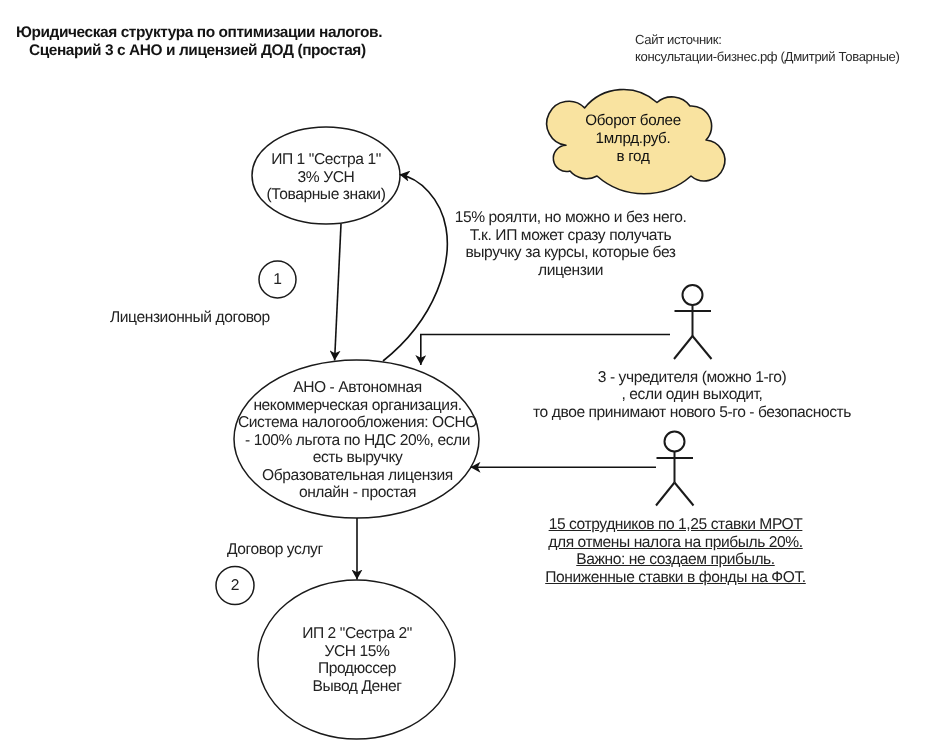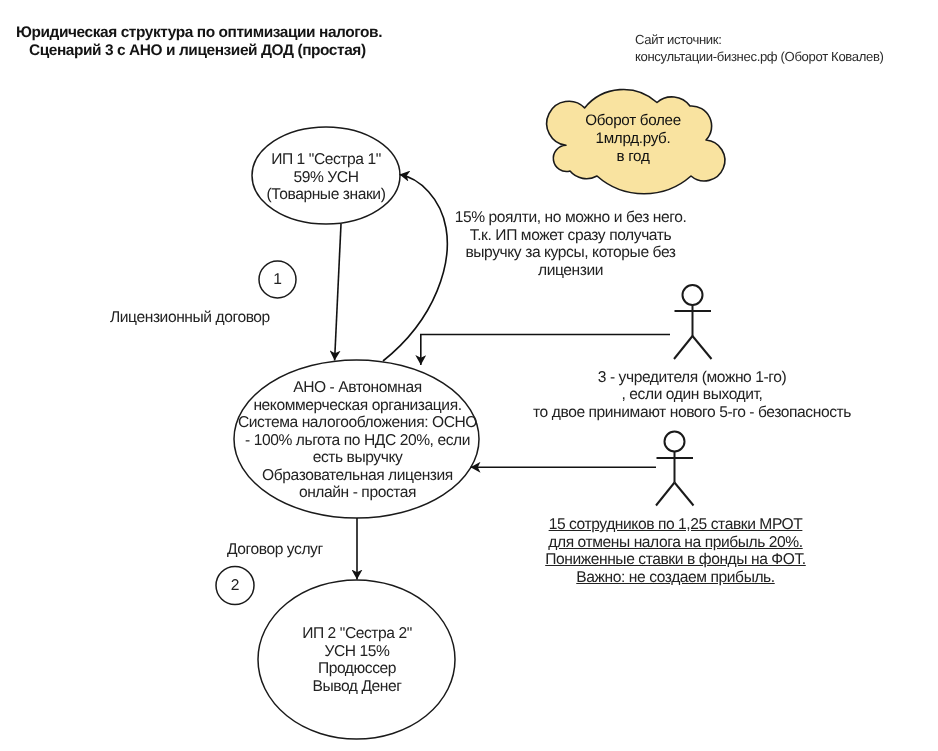--- a/index.html
+++ b/index.html
@@ -71,32 +71,32 @@
     </g>
   </svg>
 
   <div class="tx title" style="left:16px;top:24px;">
     <div>Юридическая структура по оптимизации налогов.</div>
     <div style="padding-left:13px;">Сценарий 3 с АНО и лицензией ДОД (простая)</div>
   </div>
 
   <div class="tx src" style="left:635px;top:30.5px;width:300px;">
     <div>Сайт источник:</div>
-    <div>консультации-бизнес.рф (Оборот Ковалев)</div>
+    <div>консультации-бизнес.рф (Дмитрий Товарные)</div>
   </div>
 
   <div class="tx cloudtx" style="left:545px;top:112px;width:176px;">
     <div>Оборот более</div>
     <div>1млрд.руб.</div>
     <div>в год</div>
   </div>
 
   <div class="tx node" style="left:236px;top:151px;width:180px;">
     <div>ИП 1 "Сестра 1"</div>
-    <div>59% УСН</div>
+    <div>3% УСН</div>
     <div>(Товарные знаки)</div>
   </div>
 
   <div class="tx node" style="left:217px;top:379px;width:281px;">
     <div>АНО - Автономная</div>
     <div>некоммерческая организация.</div>
     <div>Система налогообложения: ОСНО</div>
     <div>- 100% льгота по НДС 20%, если</div>
     <div>есть выручку</div>
     <div>Образовательная лицензия</div>
@@ -119,22 +119,22 @@
 
   <div class="tx note" style="left:532px;top:368.5px;width:320px;">
     <div>3 - учредителя (можно 1-го)</div>
     <div>, если один выходит,</div>
     <div>то двое принимают нового 5-го - безопасность</div>
   </div>
 
   <div class="tx note" style="left:545px;top:516px;width:261px;text-decoration:underline;">
     <div>15 сотрудников по 1,25 ставки МРОТ</div>
     <div>для отмены налога на прибыль 20%.</div>
+    <div>Важно: не создаем прибыль.</div>
     <div>Пониженные ставки в фонды на ФОТ.</div>
-    <div>Важно: не создаем прибыль.</div>
   </div>
 
   <div class="tx lbl" style="left:110px;top:309px;">Лицензионный договор</div>
   <div class="tx num" style="left:263px;top:271px;width:29px;">1</div>
 
   <div class="tx lbl" style="left:227px;top:540.5px;">Договор услуг</div>
   <div class="tx num" style="left:220px;top:577px;width:30px;">2</div>
 
 </div>
 

